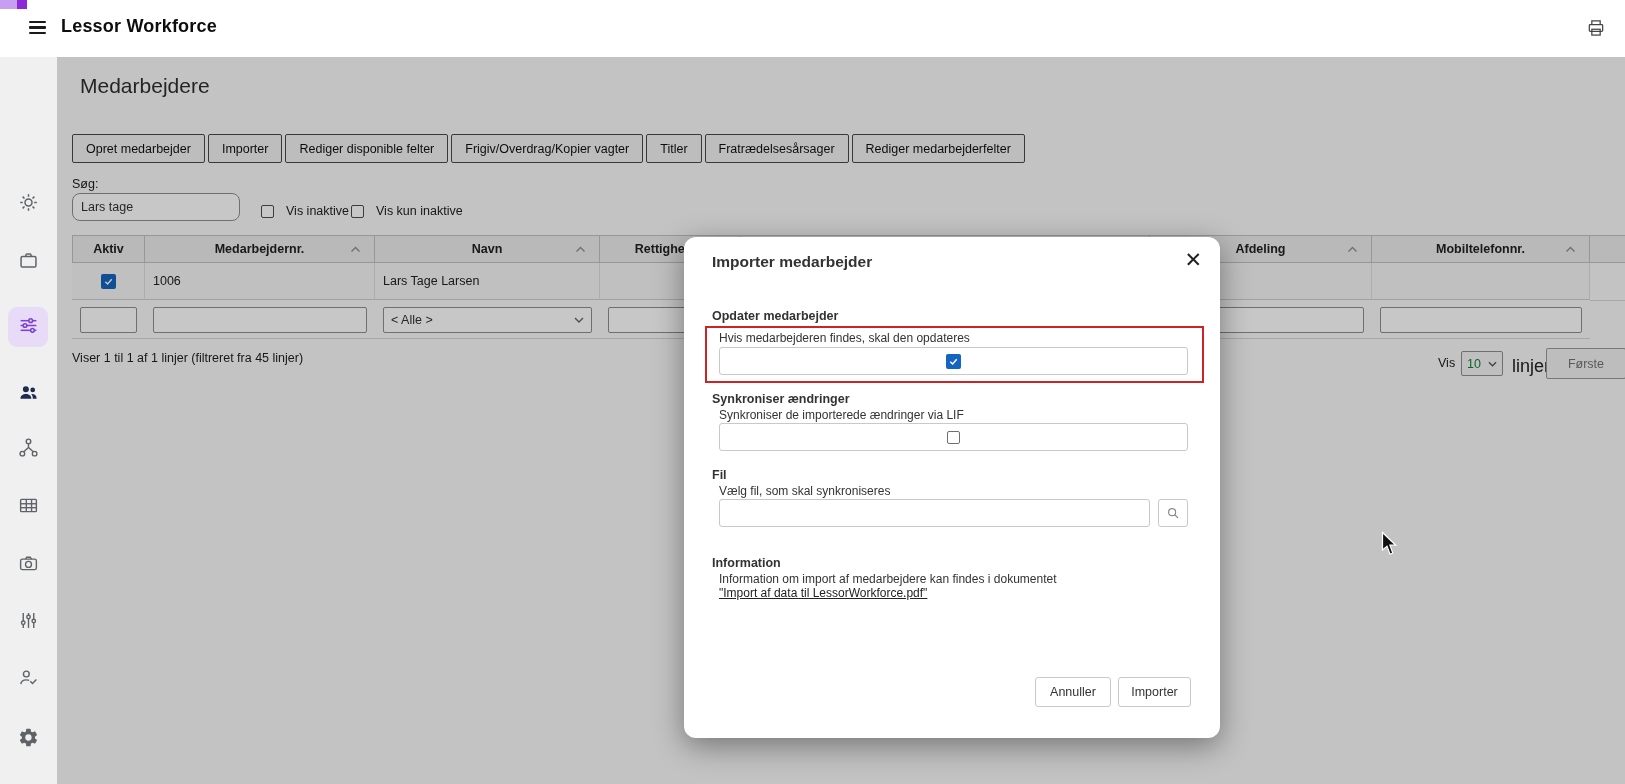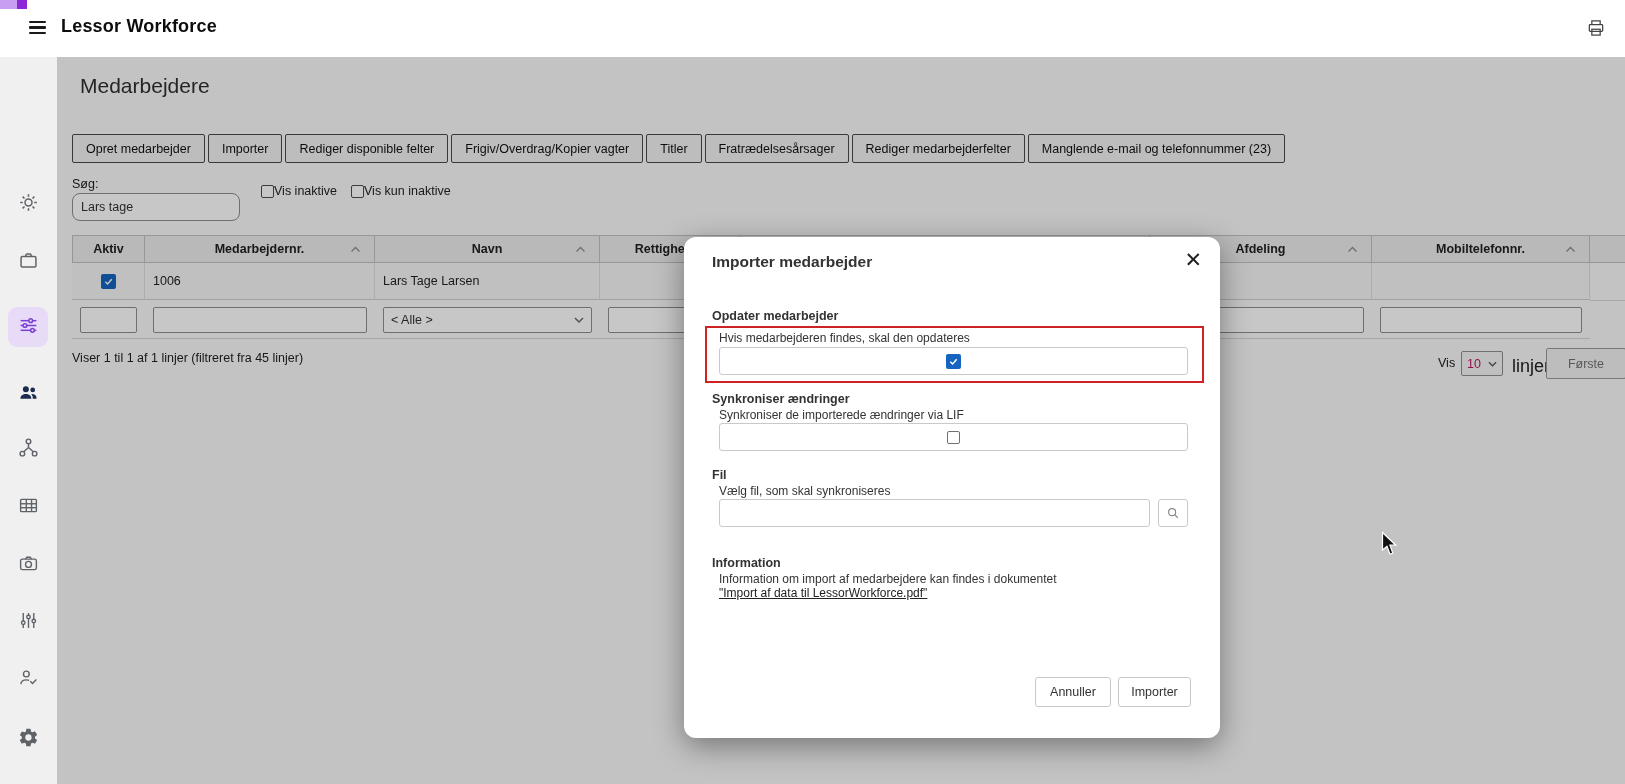--- a/index.html
+++ b/index.html
@@ -27,41 +27,41 @@
   .side-item svg{width:21px;height:21px;}
   .side-item.active{background:var(--accent-bg);color:var(--accent);}
   .side-item.navy{color:var(--navy);}
 
   
   .page-title{position:absolute;left:80px;top:74px;font-size:21px;font-weight:400;color:#2f2f2f;z-index:1;}
   .toolbar{position:absolute;left:72px;top:134px;display:flex;gap:3px;z-index:1;}
   .tb-btn{height:29px;padding:0 13px;background:#f2f2f2;border:1px solid #4a4a4a;border-radius:2px;font-size:12.5px;color:#111;display:flex;align-items:center;white-space:nowrap;cursor:pointer;font-family:inherit;}
   .search-label{position:absolute;left:72px;top:177px;font-size:12.5px;color:#222;z-index:1;}
   .search-input{position:absolute;left:72px;top:193px;width:168px;height:28px;border:1px solid #8f8f8f;background:#fff;padding:0 8px;font-size:12.5px;color:#333;font-family:inherit;border-radius:8px;z-index:1;}
-  .chk{position:absolute;top:184px;display:flex;align-items:center;gap:0;font-size:12.5px;color:#222;cursor:pointer;z-index:1;}
+  .chk{position:absolute;top:204px;display:flex;align-items:center;gap:12px;font-size:12.5px;color:#222;cursor:pointer;z-index:1;}
   .chk .box{width:13px;height:13px;border:1.6px solid #4d4d4d;background:#fff;border-radius:2px;}
   #chk1{left:261px;} #chk2{left:351px;}
 
   
   .table{position:absolute;left:72px;top:235px;display:grid;grid-template-columns:73px 230px 225px 140px 410px 222px 218px 150px;z-index:1;}
   .th{height:28px;background:#ededed;border-top:1px solid #c2c2c2;border-bottom:1px solid #c2c2c2;border-right:1px solid #c2c2c2;position:relative;display:flex;align-items:center;justify-content:center;font-size:12.5px;font-weight:bold;color:#222;cursor:pointer;}
   .th:nth-child(1){border-left:1px solid #c2c2c2;}
   .th .caret{position:absolute;right:13px;top:10px;line-height:0;}
   .td{height:37px;background:#f6f6f6;border-bottom:1px solid #cfcfcf;border-right:1px solid #dedede;display:flex;align-items:center;padding:0 8px;font-size:12.5px;color:#222;}
   .td.center{justify-content:center;}
   .tf{height:38px;display:flex;align-items:center;padding:0 8px;border-bottom:1px solid #d6d6d6;}
   .tf input{width:100%;height:26px;border:1px solid #8f8f8f;background:#fff;border-radius:2px;font-family:inherit;padding:0 6px;font-size:12px;color:#333;}
   .filter-select{width:100%;height:26px;border:1px solid #8f8f8f;background:#fff;border-radius:2px;display:flex;align-items:center;justify-content:space-between;padding:0 7px;font-size:12.5px;color:#333;cursor:pointer;}
   .cbx{width:15px;height:15px;background:var(--checkbox-blue);border-radius:2px;display:flex;align-items:center;justify-content:center;cursor:pointer;flex:0 0 auto;}
   .cbx svg{width:11px;height:11px;}
   .cbx-empty{width:13px;height:13px;border:1.5px solid #6f6f6f;background:#fff;border-radius:2px;cursor:pointer;flex:0 0 auto;}
 
   .status{position:absolute;left:72px;top:351px;font-size:12.5px;color:#222;z-index:1;}
   .pag-vis{position:absolute;left:1438px;top:356px;font-size:12.5px;color:#222;z-index:1;}
-  .pag-select{position:absolute;left:1461px;top:351px;width:42px;height:25px;border:1px solid #8f8f8f;background:#f5f5f5;display:flex;align-items:center;justify-content:space-between;padding:0 5px;font-size:12.5px;color:#be185d;border-radius:2px;cursor:pointer;z-index:1;}
+  .pag-select{position:absolute;left:1461px;top:351px;width:42px;height:25px;border:1px solid #8f8f8f;background:#f5f5f5;display:flex;align-items:center;justify-content:space-between;padding:0 5px;font-size:12.5px;color:#15803d;border-radius:2px;cursor:pointer;z-index:1;}
   .pag-linjer{position:absolute;left:1512px;top:356px;font-size:18px;color:#222;z-index:1;}
   .first-btn{position:absolute;left:1546px;top:348px;width:80px;height:31px;background:#f2f2f2;border:1px solid #9a9a9a;border-radius:2px;font-size:12.5px;color:#737373;font-family:inherit;z-index:1;}
 
   
   .backdrop{position:absolute;left:57px;top:57px;right:0;bottom:0;background:rgba(0,0,0,0.22);z-index:10;}
   .modal{position:absolute;left:684px;top:237px;width:536px;height:501px;background:#fff;border-radius:12px;box-shadow:0 8px 30px rgba(0,0,0,.4);z-index:20;}
   .modal-title{position:absolute;left:28px;top:16px;font-size:15.5px;font-weight:bold;color:#333;}
   .modal-close{position:absolute;right:18px;top:12px;font-size:21px;color:#222;background:none;border:none;cursor:pointer;line-height:1;font-family:inherit;}
   .sec-label{position:absolute;font-size:12.5px;font-weight:bold;color:#333;}
   .sec-desc{position:absolute;font-size:12px;color:#333;}
@@ -195,21 +195,20 @@
   <h1 class="page-title">Medarbejdere</h1>
 
   <div class="toolbar">
     <button class="tb-btn">Opret medarbejder</button>
     <button class="tb-btn">Importer</button>
     <button class="tb-btn">Rediger disponible felter</button>
     <button class="tb-btn">Frigiv/Overdrag/Kopier vagter</button>
     <button class="tb-btn">Titler</button>
     <button class="tb-btn">Fratrædelsesårsager</button>
     <button class="tb-btn">Rediger medarbejderfelter</button>
-    <button class="tb-btn">Manglende e-mail og telefonnummer (23)</button>
   </div>
 
   <div class="search-label">Søg:</div>
   <input class="search-input" value="Lars tage" style="">
   <label class="chk" id="chk1">
     <span class="box"></span>
     <span>Vis inaktive</span>
   </label>
   <label class="chk" id="chk2">
     <span class="box"></span>

